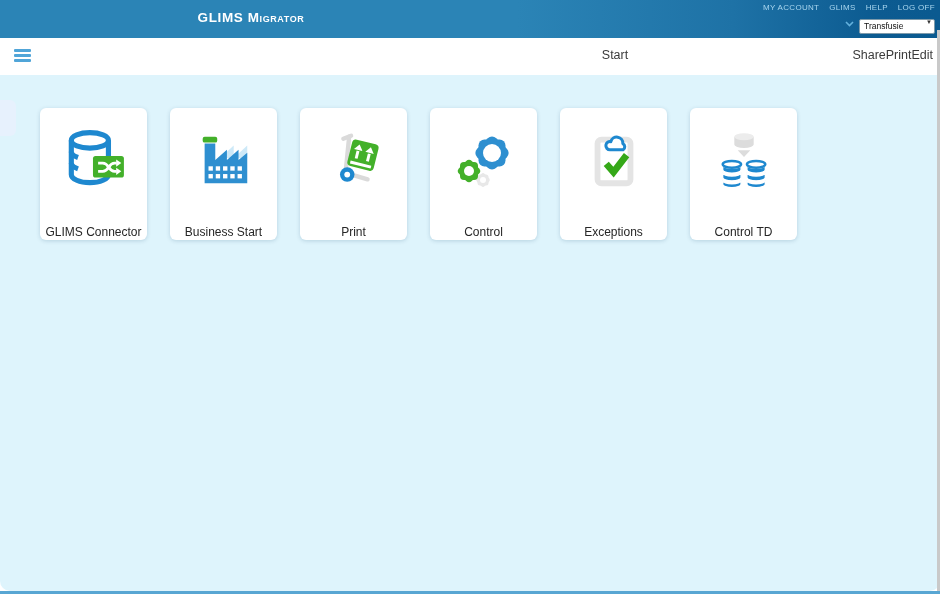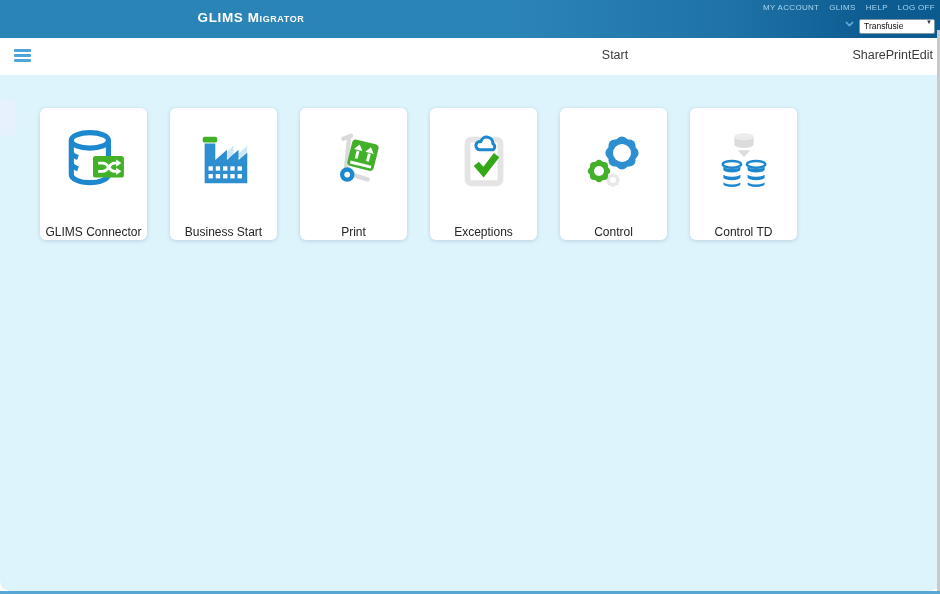--- a/index.html
+++ b/index.html
@@ -197,33 +197,20 @@
             <circle cx="25" cy="47" r="7.5" fill="#1e88cf"></circle>
             <circle cx="25" cy="47" r="3" fill="#ffffff"></circle>
           </svg>
         </div>
         <div class="tile-label">Print</div>
       </div>
 
 
       <div class="tile">
         <div class="icon-wrap">
-          <svg width="62" height="62" viewBox="0 0 64 64">
-            <rect x="15" y="11" width="34" height="45" rx="4" fill="#ffffff" stroke="#e4e4e4" stroke-width="6"></rect>
-            <g transform="translate(21.5,2.5) scale(1.05)">
-              <path d="M19 18 H6 a4 4 0 1 1 0.9 -7.9 A6 6 0 0 1 18.7 12 A3.5 3.5 0 0 1 19 18 z" fill="#ffffff" stroke="#1e88cf" stroke-width="3" stroke-linejoin="round"></path>
-            </g>
-            <path d="M24 36 l7.5 8.5 L45 27" stroke="#35a818" stroke-width="7" fill="none"></path>
-          </svg>
-        </div>
-        <div class="tile-label">Exceptions</div>
-      </div>
-
-      <div class="tile">
-        <div class="icon-wrap">
           <svg width="64" height="64" viewBox="0 0 64 64">
             <g transform="translate(31,52)" fill="#e8e8e8">
               <rect x="-5.5" y="-5.5" width="11" height="11" rx="2.5"></rect>
               <rect x="-5.5" y="-5.5" width="11" height="11" rx="2.5" transform="rotate(45)"></rect>
               <circle r="3" fill="#ffffff"></circle>
             </g>
             <g transform="translate(40,25)" fill="#2e8fd0">
               <rect x="-13.5" y="-13.5" width="27" height="27" rx="6"></rect>
               <rect x="-13.5" y="-13.5" width="27" height="27" rx="6" transform="rotate(45)"></rect>
               <circle r="9" fill="#ffffff"></circle>
@@ -234,20 +221,33 @@
               <circle r="5" fill="#ffffff"></circle>
             </g>
           </svg>
         </div>
         <div class="tile-label">Control</div>
       </div>
 
       <div class="tile">
         <div class="icon-wrap">
           <svg width="62" height="62" viewBox="0 0 64 64">
+            <rect x="15" y="11" width="34" height="45" rx="4" fill="#ffffff" stroke="#e4e4e4" stroke-width="6"></rect>
+            <g transform="translate(21.5,2.5) scale(1.05)">
+              <path d="M19 18 H6 a4 4 0 1 1 0.9 -7.9 A6 6 0 0 1 18.7 12 A3.5 3.5 0 0 1 19 18 z" fill="#ffffff" stroke="#1e88cf" stroke-width="3" stroke-linejoin="round"></path>
+            </g>
+            <path d="M24 36 l7.5 8.5 L45 27" stroke="#35a818" stroke-width="7" fill="none"></path>
+          </svg>
+        </div>
+        <div class="tile-label">Exceptions</div>
+      </div>
+
+      <div class="tile">
+        <div class="icon-wrap">
+          <svg width="62" height="62" viewBox="0 0 64 64">
             <g fill="#dcdcdc">
               <path d="M22 8 v8 a10 3.5 0 0 0 20 0 v-8 z"></path>
               <ellipse cx="32" cy="8" rx="10" ry="3.5" fill="#ececec"></ellipse>
               <polygon points="25.5,22 38.5,22 32,29"></polygon>
             </g>
 
             <g stroke="#ffffff" stroke-width="1.4">
               <path d="M10 37 a9.5 3.5 0 0 0 19 0 v5 a9.5 3.5 0 0 1 -19 0 z" fill="#1e88cf"></path>
               <path d="M10 45 a9.5 3.5 0 0 0 19 0 v5 a9.5 3.5 0 0 1 -19 0 z" fill="#1e88cf"></path>
               <path d="M10 53 a9.5 3.5 0 0 0 19 0 v4 a9.5 3.5 0 0 1 -19 0 z" fill="#1e88cf"></path>

